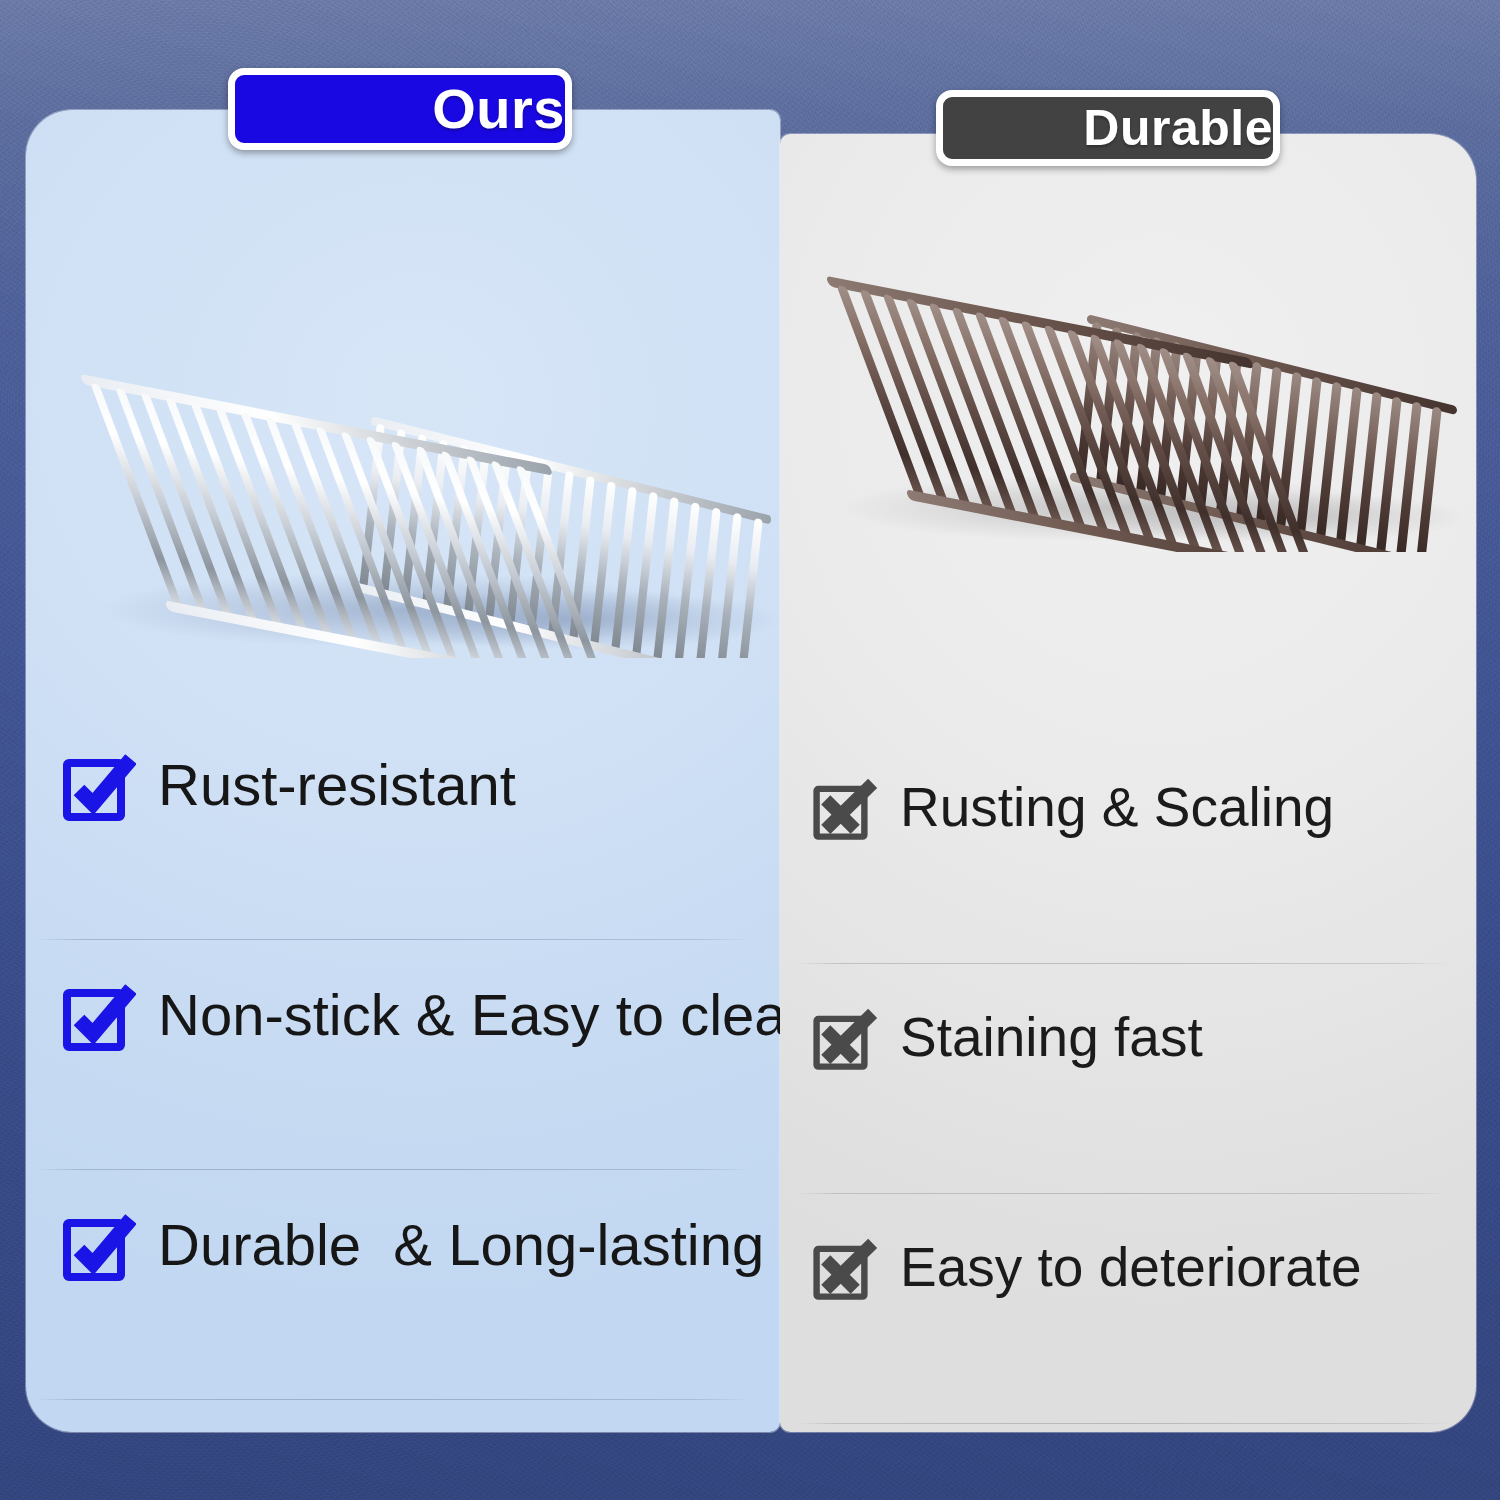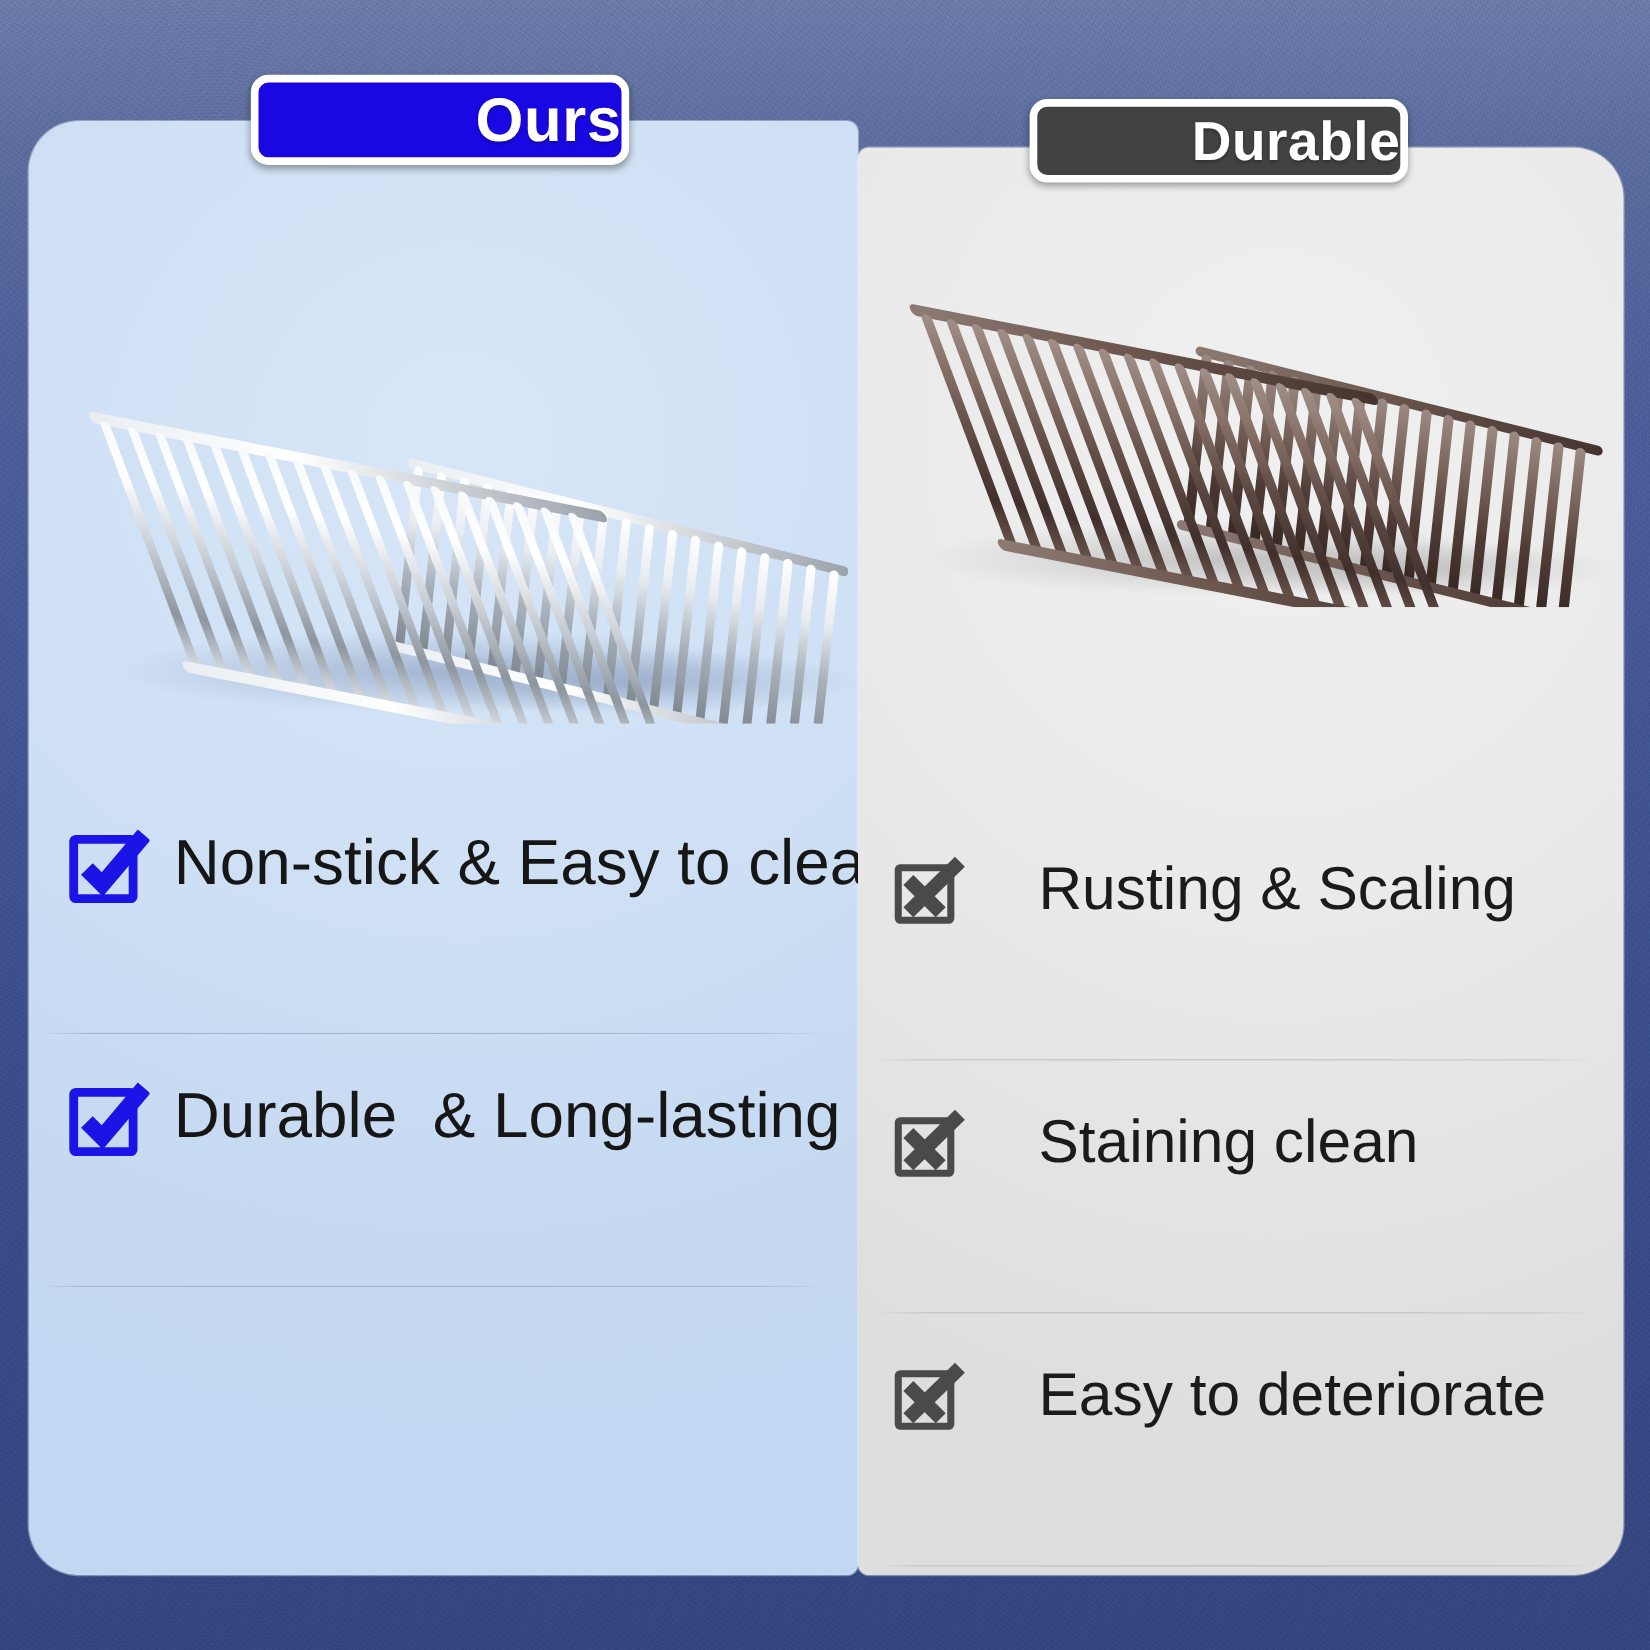--- a/index.html
+++ b/index.html
@@ -125,21 +125,21 @@
   #list-others{ top: 600px; }
 
   .feature-row {
     position: relative;
     height: 230px;
     display: flex;
     align-items: flex-start;
     box-sizing: border-box;
   }
   #list-ours .feature-row   { padding: 38px 0 0 36px; }
-  #list-others .feature-row { padding: 38px 0 8px 32px; gap: 44px; }
+  #list-others .feature-row { padding: 38px 0 8px 32px; }
 
   .feature-row + .feature-row::before,
   .feature-row::after {
     content: "";
     position: absolute;
     height: 1px;
   }
   
   #list-ours .feature-row::after {
     left: 10px; right: 28px; bottom: 0;
@@ -274,20 +274,29 @@
               <rect x="433" y="3" width="9" height="208" rx="4.5" fill="url(#steelBar)"></rect>
             </g>
             <rect x="0" y="206" width="470" height="10" rx="5" fill="url(#steelFrame)"></rect>
           </g>
         </g>
       </svg>
     </div>
 
     <div class="feature-list" id="list-ours">
 
+      <div class="feature-row">
+        <span class="feature-icon">
+          <svg viewBox="0 0 74 74" width="74" height="74">
+            <rect x="5" y="13" width="54" height="54" rx="2" fill="none" stroke="#1a14e6" stroke-width="8"></rect>
+            <path d="M17 40 L31 54 L69 9" fill="none" stroke="#1a14e6" stroke-width="15" stroke-linecap="butt" stroke-linejoin="miter"></path>
+          </svg>
+        </span>
+        <span class="feature-text">Rust-resistant</span>
+      </div>
 
       <div class="feature-row">
         <span class="feature-icon">
           <svg viewBox="0 0 74 74" width="74" height="74">
             <rect x="5" y="13" width="54" height="54" rx="2" fill="none" stroke="#1a14e6" stroke-width="8"></rect>
             <path d="M17 40 L31 54 L69 9" fill="none" stroke="#1a14e6" stroke-width="15" stroke-linecap="butt" stroke-linejoin="miter"></path>
           </svg>
         </span>
         <span class="feature-text">Non-stick &amp; Easy to clean</span>
       </div>
@@ -409,21 +418,21 @@
       </div>
 
       <div class="feature-row">
         <span class="feature-icon">
           <svg viewBox="0 0 74 74" width="68" height="68">
             <rect x="5" y="14" width="52" height="52" rx="2" fill="none" stroke="#4a4a4a" stroke-width="7"></rect>
             <path d="M15 26 L47 58" fill="none" stroke="#4a4a4a" stroke-width="14" stroke-linecap="butt"></path>
             <path d="M15 58 L66 8" fill="none" stroke="#4a4a4a" stroke-width="14" stroke-linecap="butt"></path>
           </svg>
         </span>
-        <span class="feature-text">Staining clean</span>
+        <span class="feature-text">Staining fast</span>
       </div>
 
       <div class="feature-row">
         <span class="feature-icon">
           <svg viewBox="0 0 74 74" width="68" height="68">
             <rect x="5" y="14" width="52" height="52" rx="2" fill="none" stroke="#4a4a4a" stroke-width="7"></rect>
             <path d="M15 26 L47 58" fill="none" stroke="#4a4a4a" stroke-width="14" stroke-linecap="butt"></path>
             <path d="M15 58 L66 8" fill="none" stroke="#4a4a4a" stroke-width="14" stroke-linecap="butt"></path>
           </svg>
         </span>

